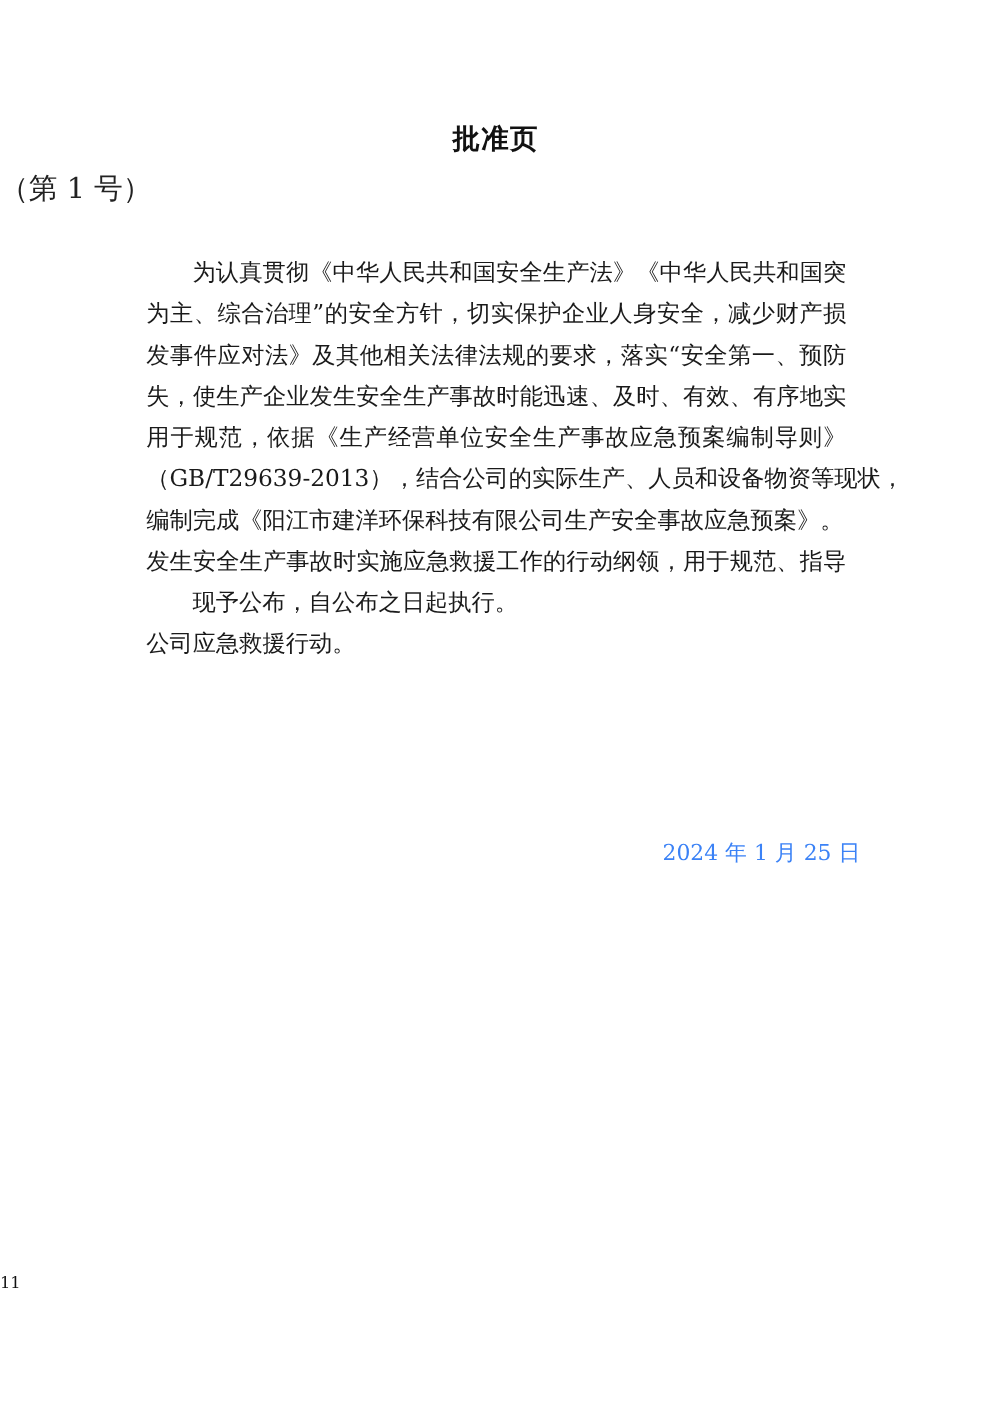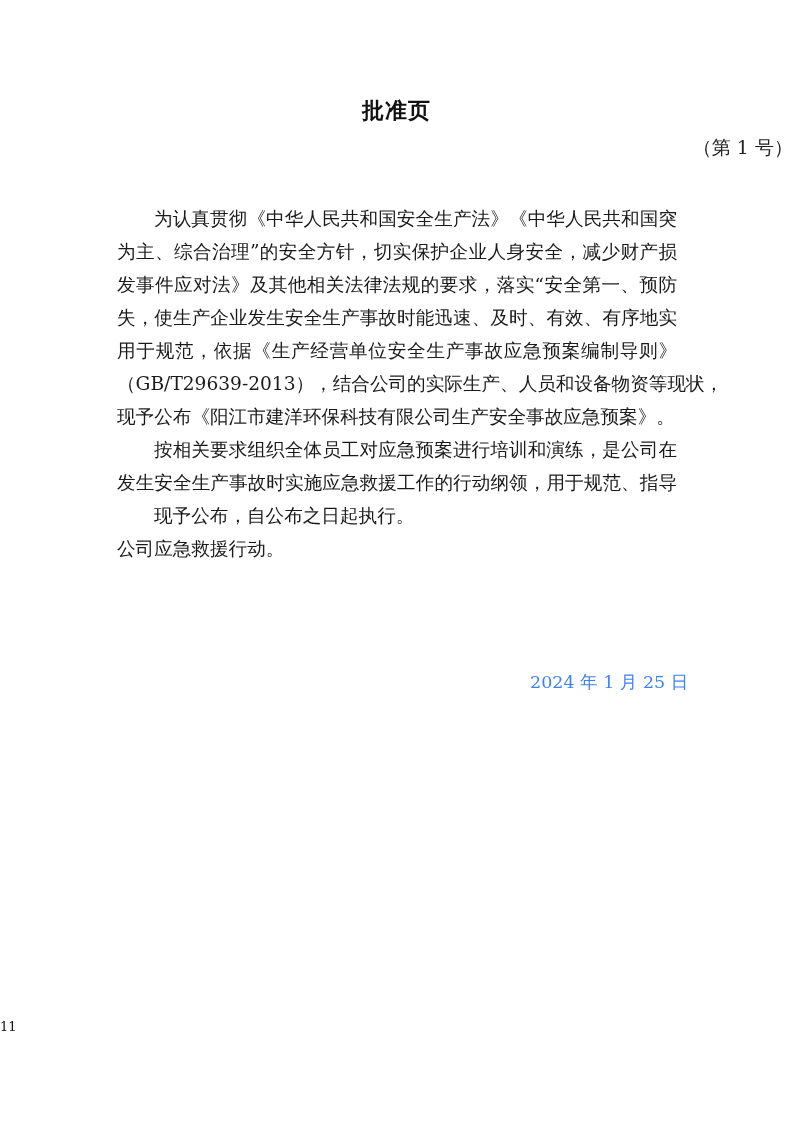--- a/index.html
+++ b/index.html
@@ -30,22 +30,22 @@
       font-size: 22px;
       font-weight: bold;
       letter-spacing: 1px;
       color: #111;
     }
     .subtitle {
       position: absolute;
       top: 135px;
       left: 0;
       width: 793px;
-      text-align: right;
-      font-size: 19px;
+      text-align: left;
+      font-size: 23px;
       color: #222;
     }
     .body-text {
       position: absolute;
       top: 202px;
       left: 117px;
       width: 560px;
       font-size: 18.6px;
       line-height: 33px;
       color: #1a1a1a;
@@ -97,23 +97,22 @@
   <div class="subtitle">（第 1 号）</div>
 
   <div class="body-text">
 
     <span class="line indent">为认真贯彻《中华人民共和国安全生产法》《中华人民共和国突</span>
     <span class="line">为主、综合治理”的安全方针，切实保护企业人身安全，减少财产损</span>
     <span class="line">发事件应对法》及其他相关法律法规的要求，落实“安全第一、预防</span>
     <span class="line">失，使生产企业发生安全生产事故时能迅速、及时、有效、有序地实</span>
     <span class="line">用于规范，依据《生产经营单位安全生产事故应急预案编制导则》</span>
     <span class="line">（GB/T29639-2013），结合公司的实际生产、人员和设备物资等现状，</span>
-    <span class="line last">现予公布《阳江市建洋环保科技有限公司生产安全事故应急预案》。</span>
+    <span class="line last">编制完成《阳江市建洋环保科技有限公司生产安全事故应急预案》。</span>
 
-    <span class="line indent">按相关要求组织全体员工对应急预案进行培训和演练，是公司在</span>
     <span class="line">发生安全生产事故时实施应急救援工作的行动纲领，用于规范、指导</span>
     <span class="line indent last">现予公布，自公布之日起执行。</span>
 
     <span class="line last">公司应急救援行动。</span>
   </div>
 
   <div class="date">2024 年 1 月 25 日</div>
 
   <div class="page-number">11</div>
 

